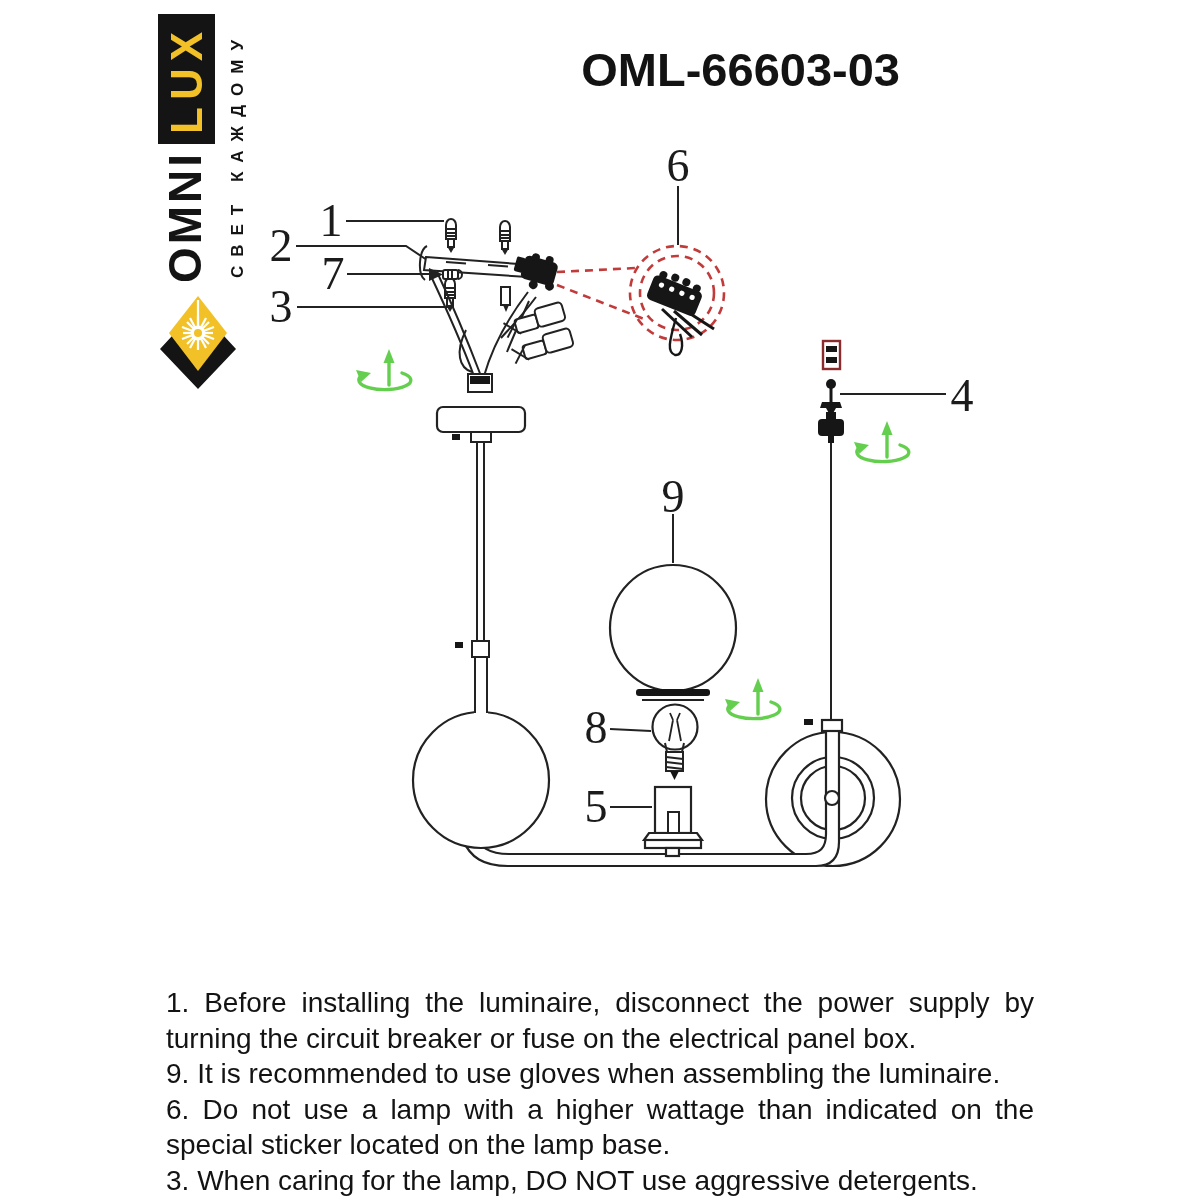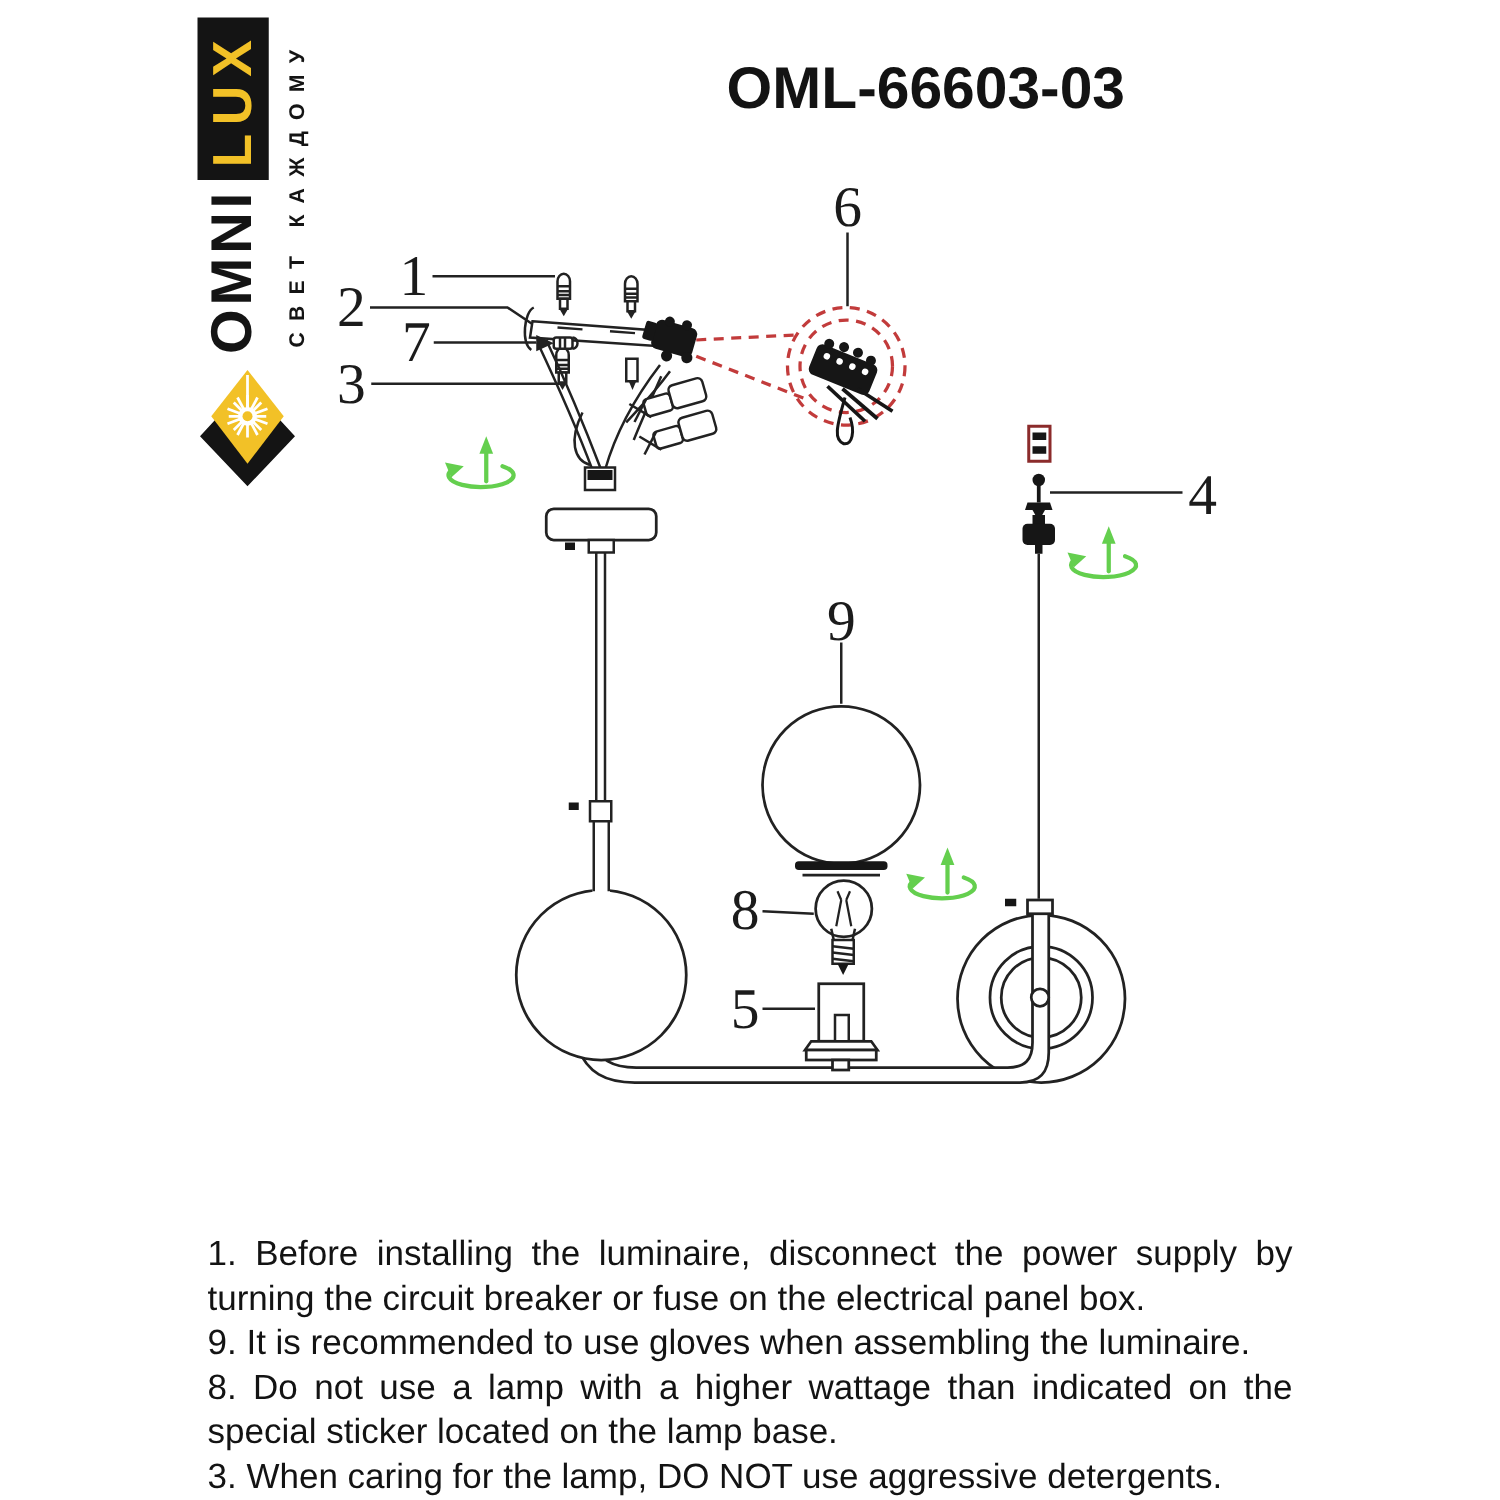--- a/index.html
+++ b/index.html
@@ -256,17 +256,17 @@
     <text class="plabel" x="678" y="181">6</text>
     <text class="plabel" x="962" y="411">4</text>
     <text class="plabel" x="673" y="512">9</text>
     <text class="plabel" x="596" y="743">8</text>
     <text class="plabel" x="596" y="822">5</text>
   </svg>
 
   <div class="instructions">
     <p>1. Before installing the luminaire, disconnect the power supply by turning the circuit breaker or fuse on the electrical panel box.</p>
     <p>9. It is recommended to use gloves when assembling the luminaire.</p>
-    <p>8. Do not use a lamp with a higher wattage than indicated on the special sticker located on the lamp base.</p>
+    <p>6. Do not use a lamp with a higher wattage than indicated on the special sticker located on the lamp base.</p>
     <p>3. When caring for the lamp, DO NOT use aggressive detergents.</p>
   </div>
 
 </div>
 
 </body></html>

